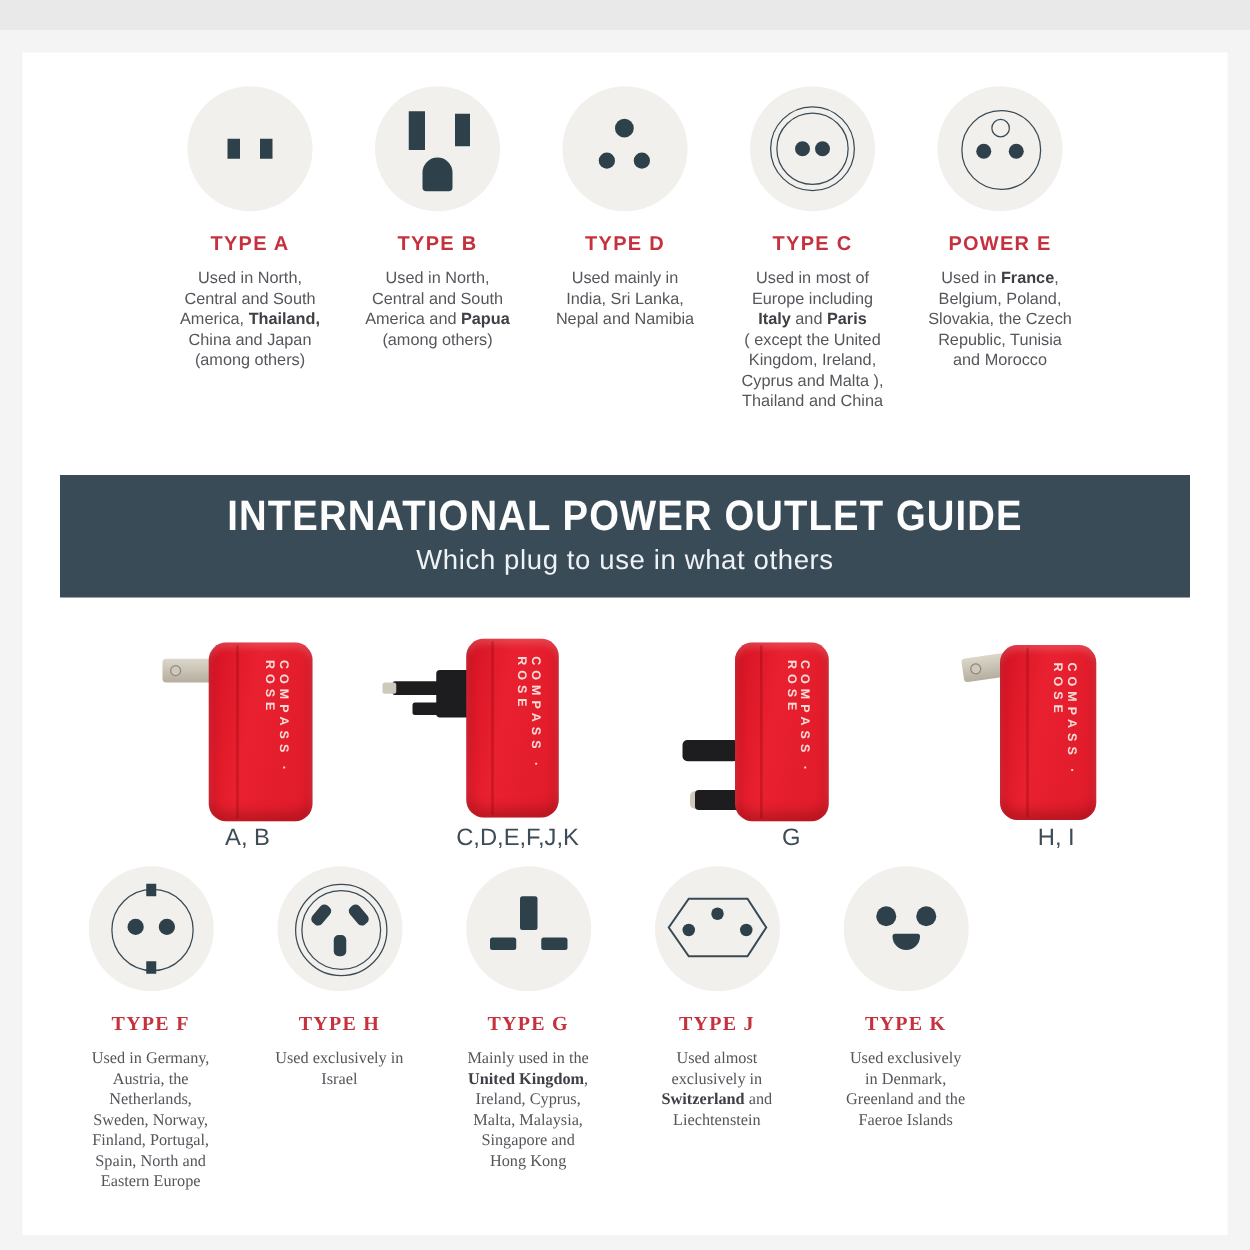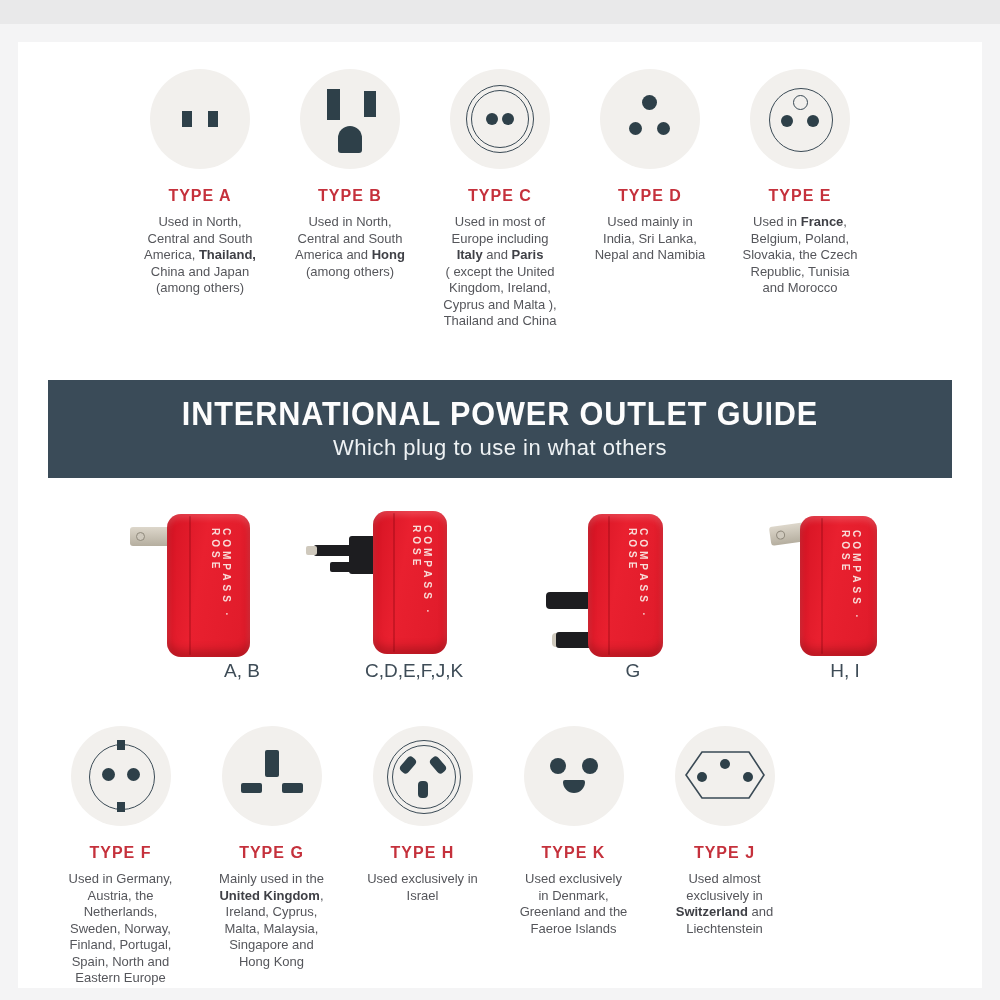--- a/index.html
+++ b/index.html
@@ -2,21 +2,21 @@
 <html><head>
 <meta charset="utf-8">
 <style>
   html,body{margin:0;padding:0;}
   body{font-family:"Liberation Sans", sans-serif; background:#e9e9ea;}
   .page{position:relative;width:1000px;height:1000px;background:#f4f4f5;overflow:hidden;margin-top:24px;}
   .card{position:absolute;left:18px;top:18px;width:964px;height:946px;background:#ffffff;}
 
   
   .top-row{position:absolute;left:125px;top:45px;width:750px;display:flex;}
-  .bottom-row{position:absolute;left:45px;top:702px;width:910px;display:flex;}
+  .bottom-row{position:absolute;left:45px;top:669px;width:910px;display:flex;font-family:Liberation Serif, serif;}
   .col{width:150px;text-align:center;flex:0 0 auto;}
   .bottom-row .col{width:151px;}
   .disc{position:relative;width:100px;height:100px;border-radius:50%;background:#f2f0ed;margin:0 auto;}
   .tlabel{margin-top:18px;font-size:16px;font-weight:700;letter-spacing:1px;color:#c5313c;}
   .desc{margin-top:9px;font-size:13px;line-height:16.5px;color:#55565b;white-space:pre-line;}
   .desc b{color:#3f4046;}
 
   
   .pc{position:absolute;background:#2e4049;}
   .dot{position:absolute;background:#2e4049;border-radius:50%;}
@@ -94,21 +94,21 @@
   .a2pin{left:314px;top:521px;width:38px;height:11px;border-radius:2px;}
   .a2tip{left:306px;top:522px;width:11px;height:9px;border-radius:2px;}
   .a2nub{left:330px;top:538px;width:22px;height:10px;border-radius:2px;}
   .ab3{left:588px;top:490px;width:75px;height:143px;}
   .a3pinU{left:546px;top:568px;width:45px;height:17px;border-radius:4px;}
   .a3pinL{left:556px;top:608px;width:36px;height:16px;border-radius:3px;}
   .a3tip{left:552px;top:609px;width:13px;height:14px;border-radius:4px;}
   .ab4{left:800px;top:492px;width:77px;height:140px;}
   .bl4{left:770px;top:500px;width:44px;height:19px;transform:rotate(-8deg);}
   .alabel{position:absolute;top:636px;font-size:19px;color:#3e4c57;text-align:center;}
-  .al1{left:160px;width:100px;text-align:right;}
+  .al1{left:148px;width:100px;}
   .al2{left:334px;width:160px;}
   .al3{left:583px;width:100px;}
   .al4{left:795px;width:100px;}
 </style>
 </head>
 <body>
 
 <div class="page">
   <div class="card"></div>
 
@@ -127,58 +127,58 @@
     </div>
     <div class="col">
       <div class="disc">
         <div class="pc bL"></div>
         <div class="pc bR"></div>
         <div class="pc bG"></div>
       </div>
       <div class="tlabel">TYPE B</div>
       <div class="desc"><span>Used in North,
 Central and South
-America and </span><b>Hong</b><span>
+America and </span><b>Papua</b><span>
 (among others)</span></div>
+    </div>
+    <div class="col">
+      <div class="disc">
+        <div class="dot dT"></div>
+        <div class="dot dL"></div>
+        <div class="dot dR"></div>
+      </div>
+      <div class="tlabel">TYPE D</div>
+      <div class="desc"><span>Used mainly in
+India, Sri Lanka,
+Nepal and Namibia</span></div>
     </div>
     <div class="col">
       <div class="disc">
         <div class="ring cO"></div>
         <div class="ring cI"></div>
         <div class="dot cD1"></div>
         <div class="dot cD2"></div>
       </div>
       <div class="tlabel">TYPE C</div>
       <div class="desc"><span>Used in most of
 Europe including
 </span><b>Italy</b><span> and </span><b>Paris</b><span>
 ( except the United
 Kingdom, Ireland,
 Cyprus and Malta ),
 Thailand and China</span></div>
     </div>
     <div class="col">
       <div class="disc">
-        <div class="dot dT"></div>
-        <div class="dot dL"></div>
-        <div class="dot dR"></div>
-      </div>
-      <div class="tlabel">TYPE D</div>
-      <div class="desc"><span>Used mainly in
-India, Sri Lanka,
-Nepal and Namibia</span></div>
-    </div>
-    <div class="col">
-      <div class="disc">
         <div class="ring eO"></div>
         <div class="eE" style="position:absolute;"></div>
         <div class="dot eD1"></div>
         <div class="dot eD2"></div>
       </div>
-      <div class="tlabel">TYPE E</div>
+      <div class="tlabel">POWER E</div>
       <div class="desc"><span>Used in </span><b>France</b><span>,
 Belgium, Poland,
 Slovakia, the Czech
 Republic, Tunisia
 and Morocco</span></div>
     </div>
   </div>
 
   <div class="banner">
     <div class="banner-title">INTERNATIONAL POWER OUTLET GUIDE</div>
@@ -238,65 +238,65 @@
       <div class="desc"><span>Used in Germany,
 Austria, the
 Netherlands,
 Sweden, Norway,
 Finland, Portugal,
 Spain, North and
 Eastern Europe</span></div>
     </div>
     <div class="col">
       <div class="disc">
+        <div class="ring hO"></div>
+        <div class="ring hI"></div>
+        <div class="pc hL"></div>
+        <div class="pc hR"></div>
+        <div class="pc hB"></div>
+      </div>
+      <div class="tlabel">TYPE H</div>
+      <div class="desc"><span>Used exclusively in
+Israel</span></div>
+    </div>
+    <div class="col">
+      <div class="disc">
         <div class="pc gV"></div>
         <div class="pc gL"></div>
         <div class="pc gR"></div>
       </div>
       <div class="tlabel">TYPE G</div>
       <div class="desc"><span>Mainly used in the
 </span><b>United Kingdom</b><span>,
 Ireland, Cyprus,
 Malta, Malaysia,
 Singapore and
 Hong Kong</span></div>
     </div>
     <div class="col">
       <div class="disc">
-        <div class="ring hO"></div>
-        <div class="ring hI"></div>
-        <div class="pc hL"></div>
-        <div class="pc hR"></div>
-        <div class="pc hB"></div>
-      </div>
-      <div class="tlabel">TYPE H</div>
-      <div class="desc"><span>Used exclusively in
-Israel</span></div>
-    </div>
-    <div class="col">
-      <div class="disc">
-        <div class="dot kD1"></div>
-        <div class="dot kD2"></div>
-        <div class="pc kS"></div>
-      </div>
-      <div class="tlabel">TYPE K</div>
-      <div class="desc"><span>Used exclusively
-in Denmark,
-Greenland and the
-Faeroe Islands</span></div>
-    </div>
-    <div class="col">
-      <div class="disc">
         <svg class="jHex" width="82" height="50" viewBox="0 0 82 50">
           <polygon points="18,2 65,2 80,25 65,48 18,48 2,25" fill="none" stroke="#3a4a55" stroke-width="1.6"></polygon>
           <circle cx="41" cy="14" r="5" fill="#2e4049"></circle>
           <circle cx="18" cy="27" r="5" fill="#2e4049"></circle>
           <circle cx="64" cy="27" r="5" fill="#2e4049"></circle>
         </svg>
       </div>
       <div class="tlabel">TYPE J</div>
       <div class="desc"><span>Used almost
 exclusively in
 </span><b>Switzerland</b><span> and
 Liechtenstein</span></div>
     </div>
+    <div class="col">
+      <div class="disc">
+        <div class="dot kD1"></div>
+        <div class="dot kD2"></div>
+        <div class="pc kS"></div>
+      </div>
+      <div class="tlabel">TYPE K</div>
+      <div class="desc"><span>Used exclusively
+in Denmark,
+Greenland and the
+Faeroe Islands</span></div>
+    </div>
   </div>
 </div>
 
 </body></html>

